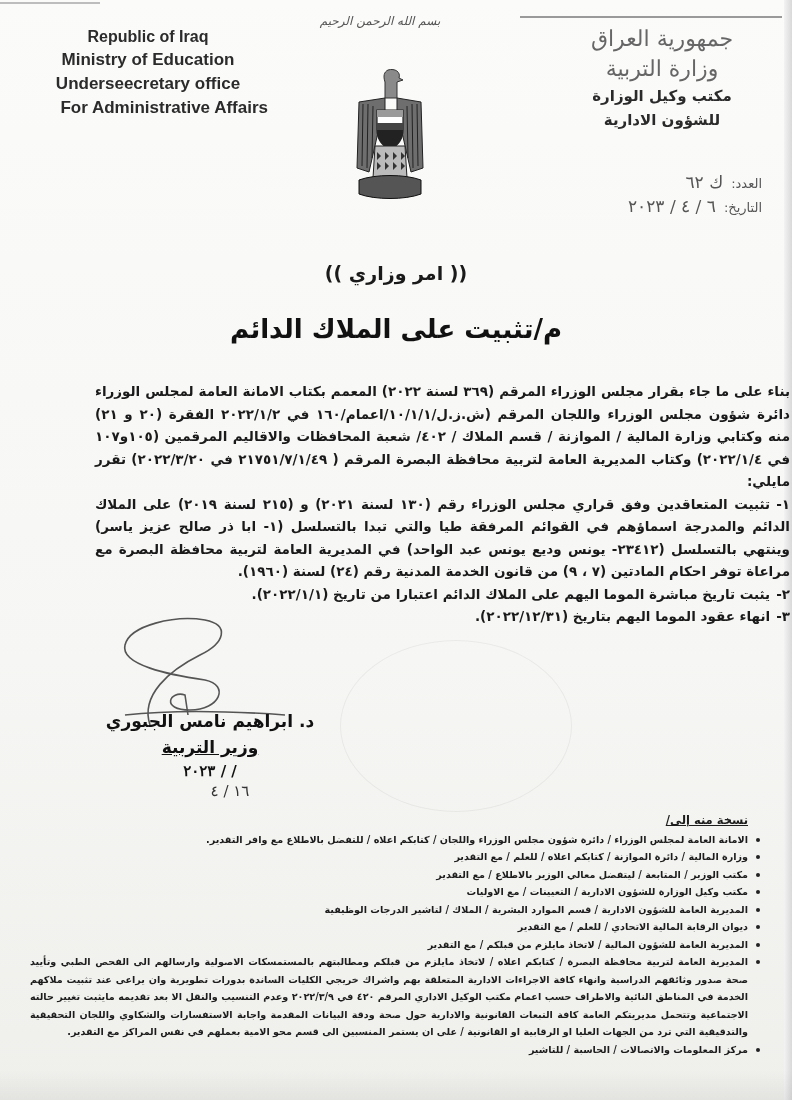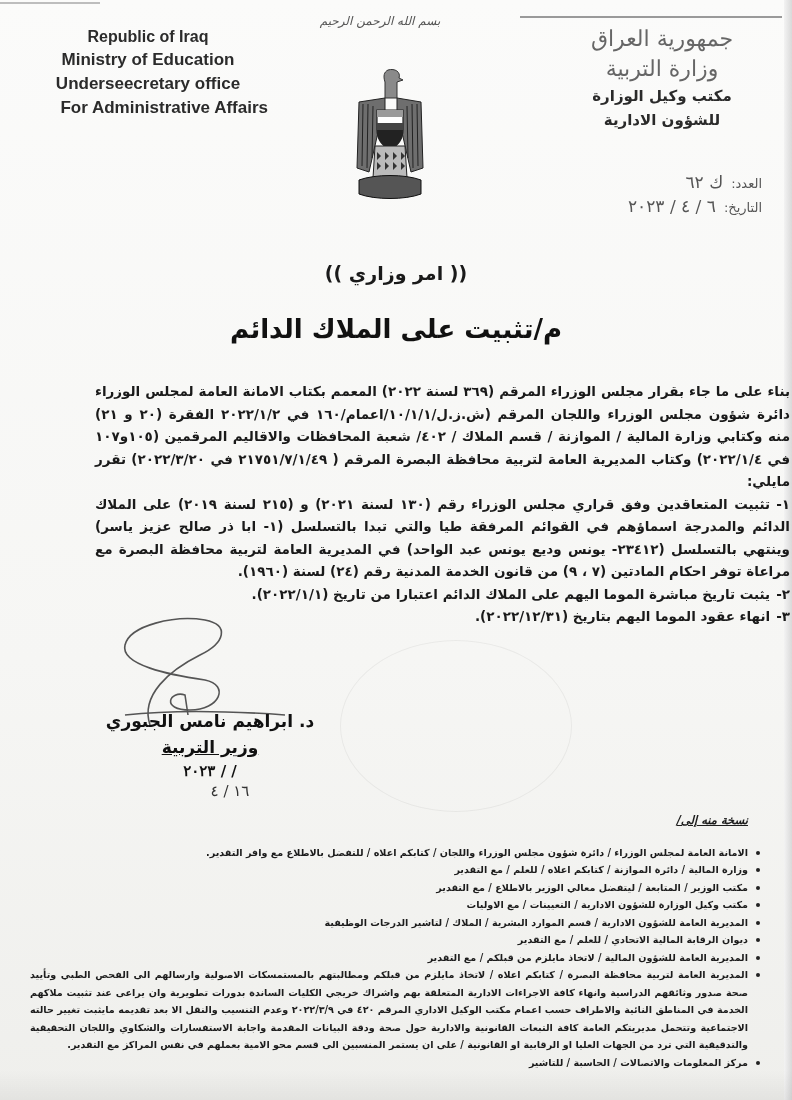--- a/index.html
+++ b/index.html
@@ -99,21 +99,21 @@
     .signer .title { font-size: 17px; line-height: 26px; text-decoration: underline; }
     .signer .date { font-size: 15px; line-height: 22px; font-family: "DejaVu Serif", serif; }
     .signer .date-hand { font-family: "DejaVu Serif", serif; font-size: 15px; color: #333; font-weight: normal; margin-left: 40px; }
 
     
     .copies {
       position: absolute; left: 30px; top: 812px; width: 752px; direction: rtl;
       font-family: "DejaVu Sans", sans-serif; font-size: 9.6px; font-weight: bold;
       color: #1c1c1c; line-height: 17.5px;
     }
-    .copies .head { font-size: 11.5px; text-decoration: underline; margin-right: 34px; margin-bottom: 14px; font-style: italic; }
+    .copies .head { font-size: 11.5px; text-decoration: underline; margin-right: 34px; margin-bottom: 1px; }
     .copies ul { margin: 0; padding: 0 22px 0 0; list-style: none; }
     .copies li { position: relative; padding-right: 12px; }
     .copies li::before {
       content: ""; position: absolute; right: 0; top: 7px; width: 4px; height: 4px;
       border-radius: 50%; background: #222;
     }
     .copies li.long { text-align: justify; text-align-last: right; }
     .form-code {
       position: absolute; left: 42px; top: 1108px; font-size: 14px; color: #333; direction: rtl;
     }

